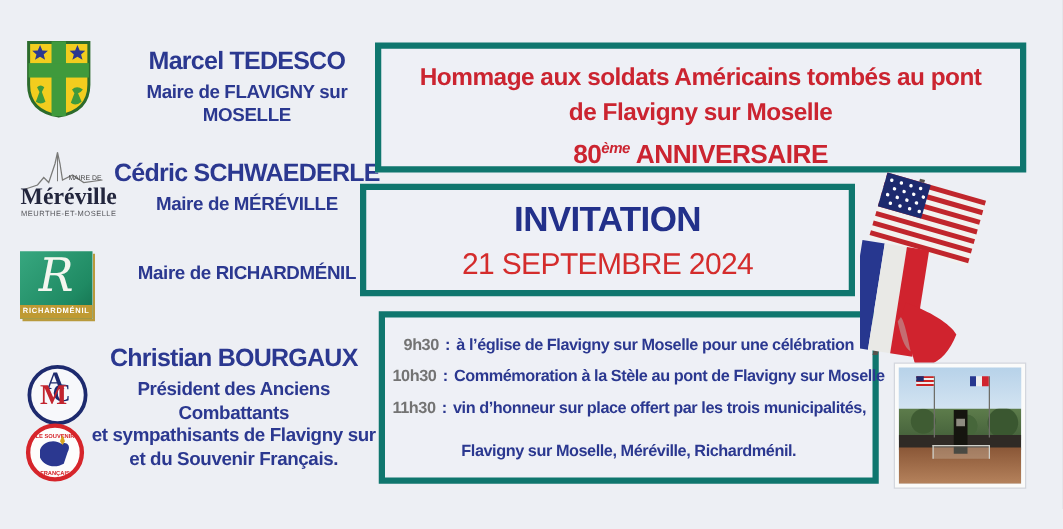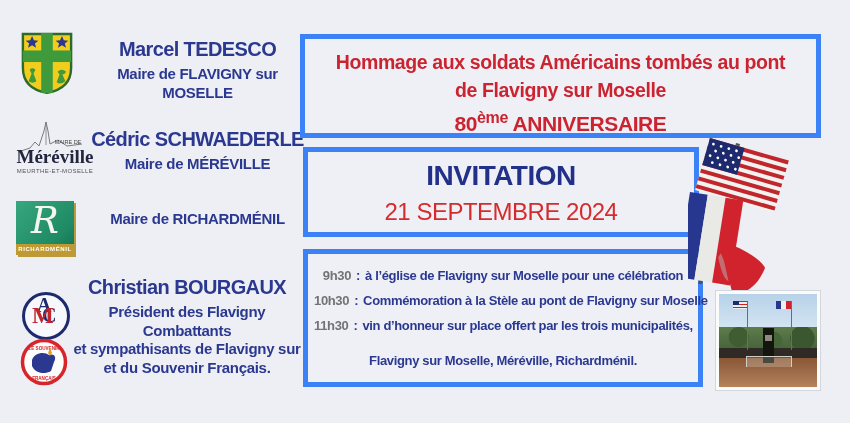--- a/index.html
+++ b/index.html
@@ -32,27 +32,27 @@
   }
   .acm-badge{
     position:absolute;width:42px;height:42px;border-radius:50%;
     border:3px solid #1d2a6e;background:#f7f8fb;
   }
   .acm-letter{position:absolute;font-family:"Liberation Serif",serif;font-weight:bold;}
   .acm-a{left:12px;top:-1px;font-size:20px;color:#1d2a6e;}
   .acm-m{left:7px;top:8px;font-size:23px;color:#c2242e;}
   .acm-c{left:17px;top:9px;font-size:20px;color:#1d2a6e;}
   
-  .navy-box{position:absolute;border:5px solid #3b82f6;background:#eef0f6;box-sizing:border-box;}
+  .navy-box{position:absolute;border:5px solid #0f766e;background:#eef0f6;box-sizing:border-box;}
   .title-box{left:300px;top:34px;width:521px;height:104px;text-align:center;color:#cb2430;}
   .title-line{font-weight:bold;font-size:19.5px;letter-spacing:-0.4px;line-height:28px;}
   .title-line1{margin-top:9px;}
   .title-line3{font-size:21px;}
-  .title-line3 sup{font-size:16px;}
-  .invitation-box{left:303px;top:147px;width:396px;height:90px;text-align:center;}
+  .title-line3 sup{font-size:12px;font-style:italic;}
+  .invitation-box{left:288px;top:147px;width:396px;height:90px;text-align:center;}
   .invitation-heading{color:#22308a;font-size:28px;font-weight:bold;letter-spacing:-0.5px;margin-top:8px;}
   .invitation-date{color:#d42c2c;font-size:24px;font-weight:normal;letter-spacing:-0.5px;margin-top:6px;}
   .schedule-box{left:303px;top:249px;width:400px;height:138px;
     display:flex;flex-direction:column;justify-content:space-evenly;padding:4px 6px;}
   .sched-row{text-align:center;font-weight:bold;font-size:13px;letter-spacing:-0.35px;color:#2b3890;white-space:nowrap;}
   .sched-time{color:#737373;margin-right:5px;}
   .sched-sep{margin-right:5px;}
   .sched-cont{text-align:center;font-weight:bold;font-size:13px;letter-spacing:-0.35px;color:#2b3890;margin-top:20px;}
   .sched-cont:empty{display:none;}
   
@@ -129,21 +129,21 @@
     <div class="official-role">Maire de FLAVIGNY sur MOSELLE</div>
   </div>
 
   <div class="official" style="left:90px;top:206px;width:215px;">
     <div class="official-role">Maire de RICHARDMÉNIL</div>
   </div>
 
   <div class="official" style="left:72px;top:276px;width:230px;">
     <div class="official-name">Christian BOURGAUX</div>
     <div class="official-role">
-      <span class="role-line">Président des Flavigny Combattants</span>
+      <span class="role-line">Président des Anciens Combattants</span>
       <span class="role-line">et sympathisants de Flavigny sur</span>
       <span class="role-line">et du Souvenir Français.</span>
     </div>
   </div>
 
   <div class="navy-box title-box">
     <div class="title-line title-line1">Hommage aux soldats Américains tombés au pont</div>
     <div class="title-line">de Flavigny sur Moselle</div>
     <div class="title-line title-line3"><span>80</span><sup>ème</sup><span> ANNIVERSAIRE</span></div>
   </div>

